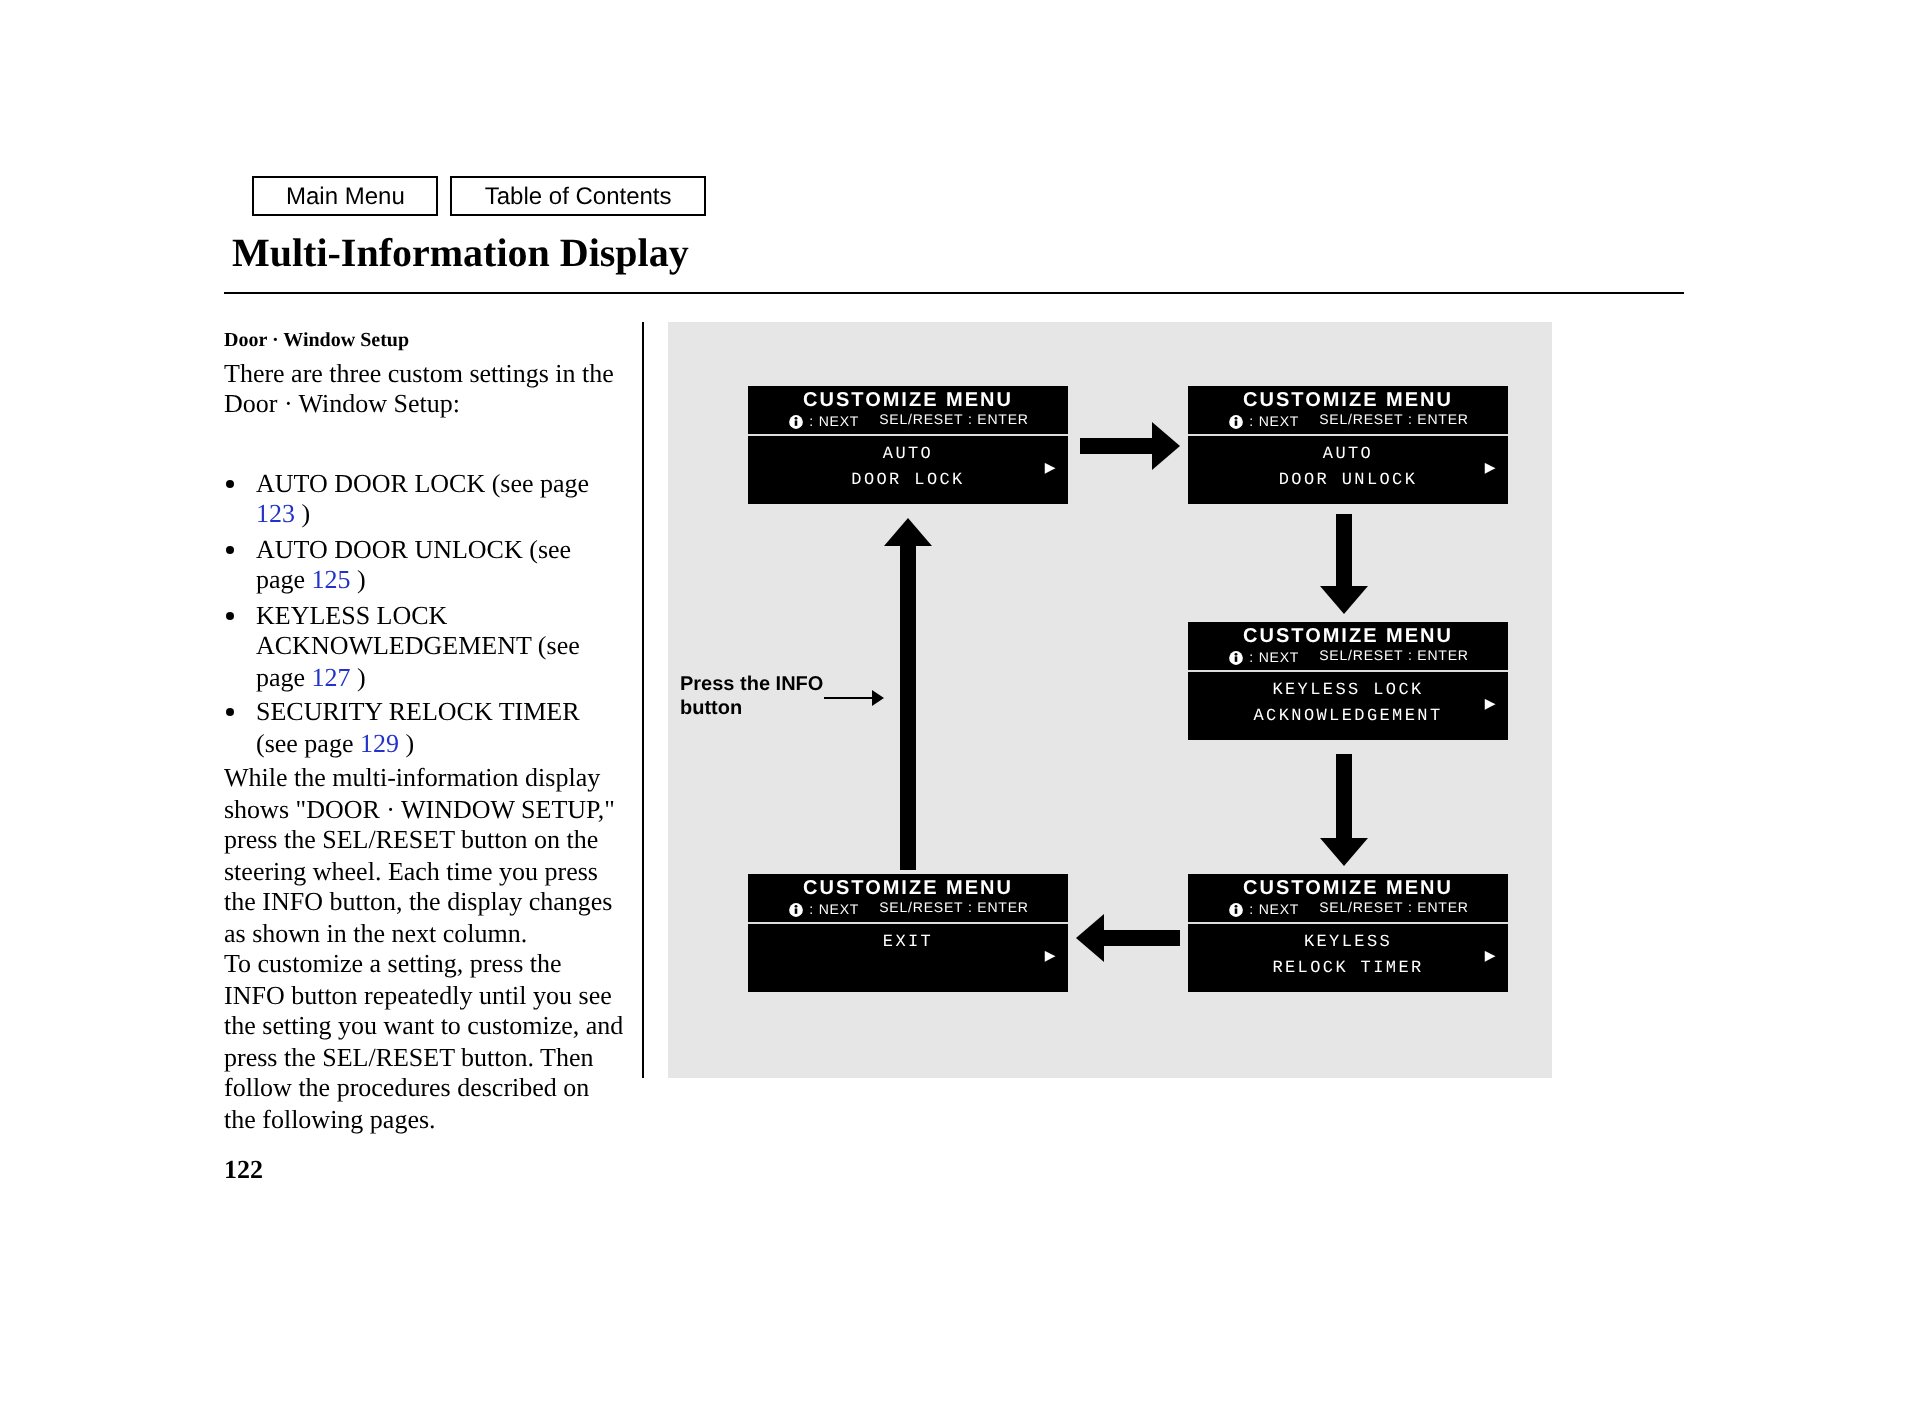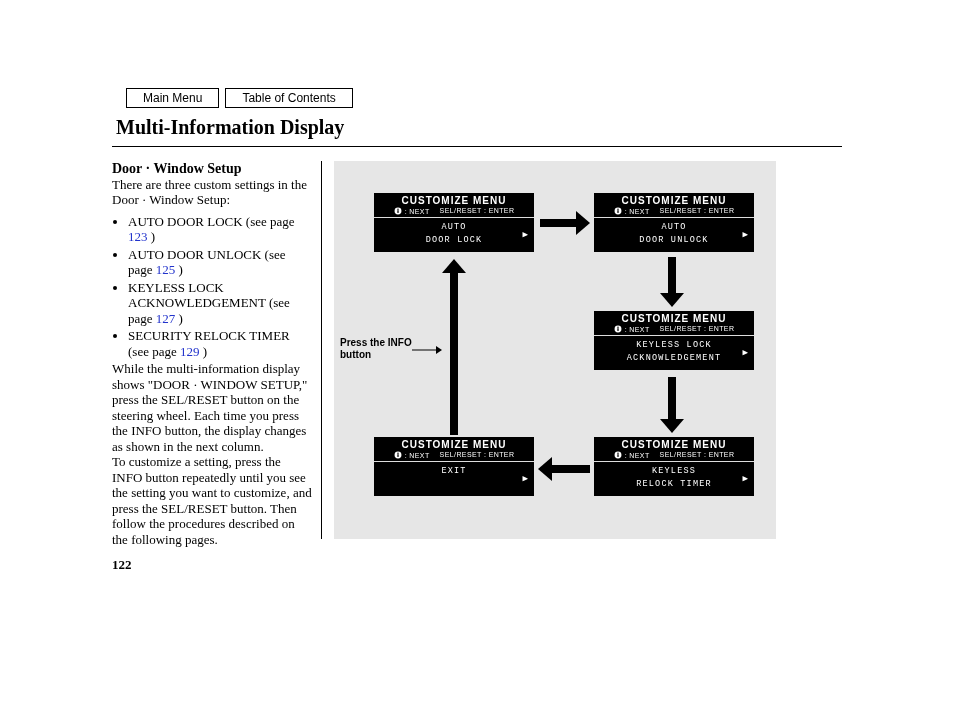--- a/index.html
+++ b/index.html
@@ -60,25 +60,25 @@
     top: 0;
     bottom: 0;
     border-left: 1px solid #000;
     height: 378px;
   }
   .col-right {
     flex: 1;
   }
   .subhead {
     font-weight: bold;
-    font-size: 14px;
+    font-size: 10px;
   }
   .para { margin: 0 0 0 0; }
   .bullets {
-    margin: 6px 0 0 0;
+    margin: 24px 0 0 0;
     padding-left: 16px;
   }
   .bullets li { margin: 0 0 2px 0; }
   .link { color: #2233cc; }
   .diagram {
     background: #e6e6e6;
     width: 442px;
     height: 378px;
     position: relative;
     font-family: Arial, Helvetica, sans-serif;

